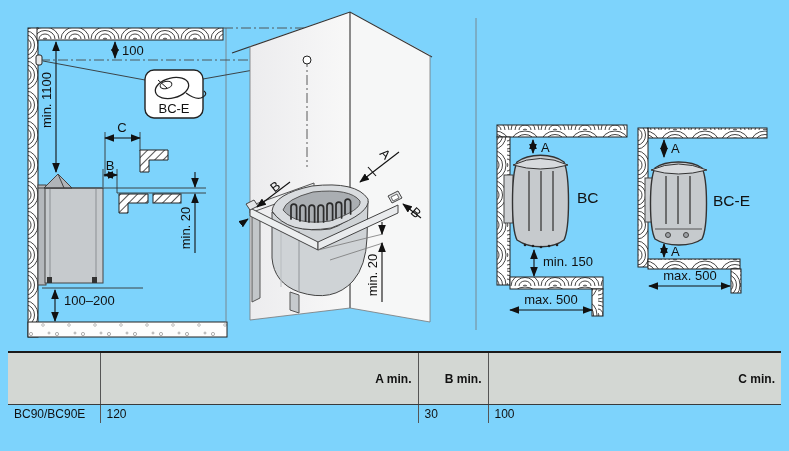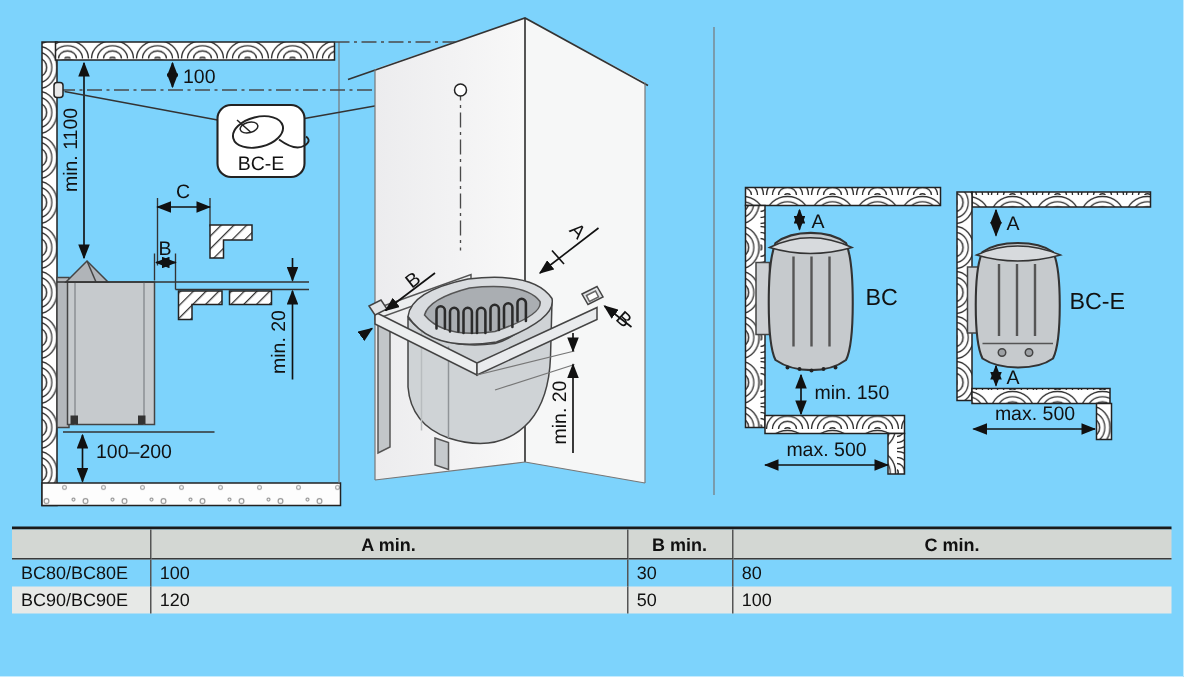--- a/index.html
+++ b/index.html
@@ -10,21 +10,21 @@
   .dim{stroke:#111;stroke-width:1.1;fill:none;}
   .ref{stroke:#333;stroke-width:0.9;fill:none;}
   .edge{stroke:#333;stroke-width:1.1;fill:none;}
   .thin{stroke:#777;stroke-width:0.8;fill:none;}
   text{fill:#111;font-family:"Liberation Sans",sans-serif;font-size:13px;}
   text.big{font-size:15.5px;}
   
   .table-wrap{position:absolute;left:8px;top:351px;width:773px;border-top:2px solid #1a1a1a;}
   table{border-collapse:collapse;table-layout:fixed;width:773px;font-size:12px;color:#111;}
   col.c0{width:92px}col.c1{width:318px}col.c2{width:70px}col.c3{width:293px}
-  thead th{background:#d3d7d3;font-weight:bold;text-align:center;padding:2px 6px;height:15px;
+  thead th{background:#d3d7d3;font-weight:bold;text-align:right;padding:18px 6px;height:15px;
            border-bottom:1.5px solid #3a3a3a;}
   tbody td{padding:2px 6px;height:14px;}
   tbody tr:nth-child(even){background:#e7e9e7;}
   th+th, td+td{border-left:1px solid #555;}
 </style>
 </head>
 <body>
 
 <div id="stage">
 
@@ -276,27 +276,21 @@
       <thead>
         <tr>
           <th></th>
           <th>A min.</th>
           <th>B min.</th>
           <th>C min.</th>
         </tr>
       </thead>
       <tbody>
         <tr>
-          <td>BC80/BC80E</td>
-          <td>100</td>
-          <td>30</td>
-          <td>80</td>
-        </tr>
-        <tr>
           <td>BC90/BC90E</td>
           <td>120</td>
-          <td>50</td>
+          <td>30</td>
           <td>100</td>
         </tr>
       </tbody>
     </table>
   </div>
 </div>
 
 </body></html>

